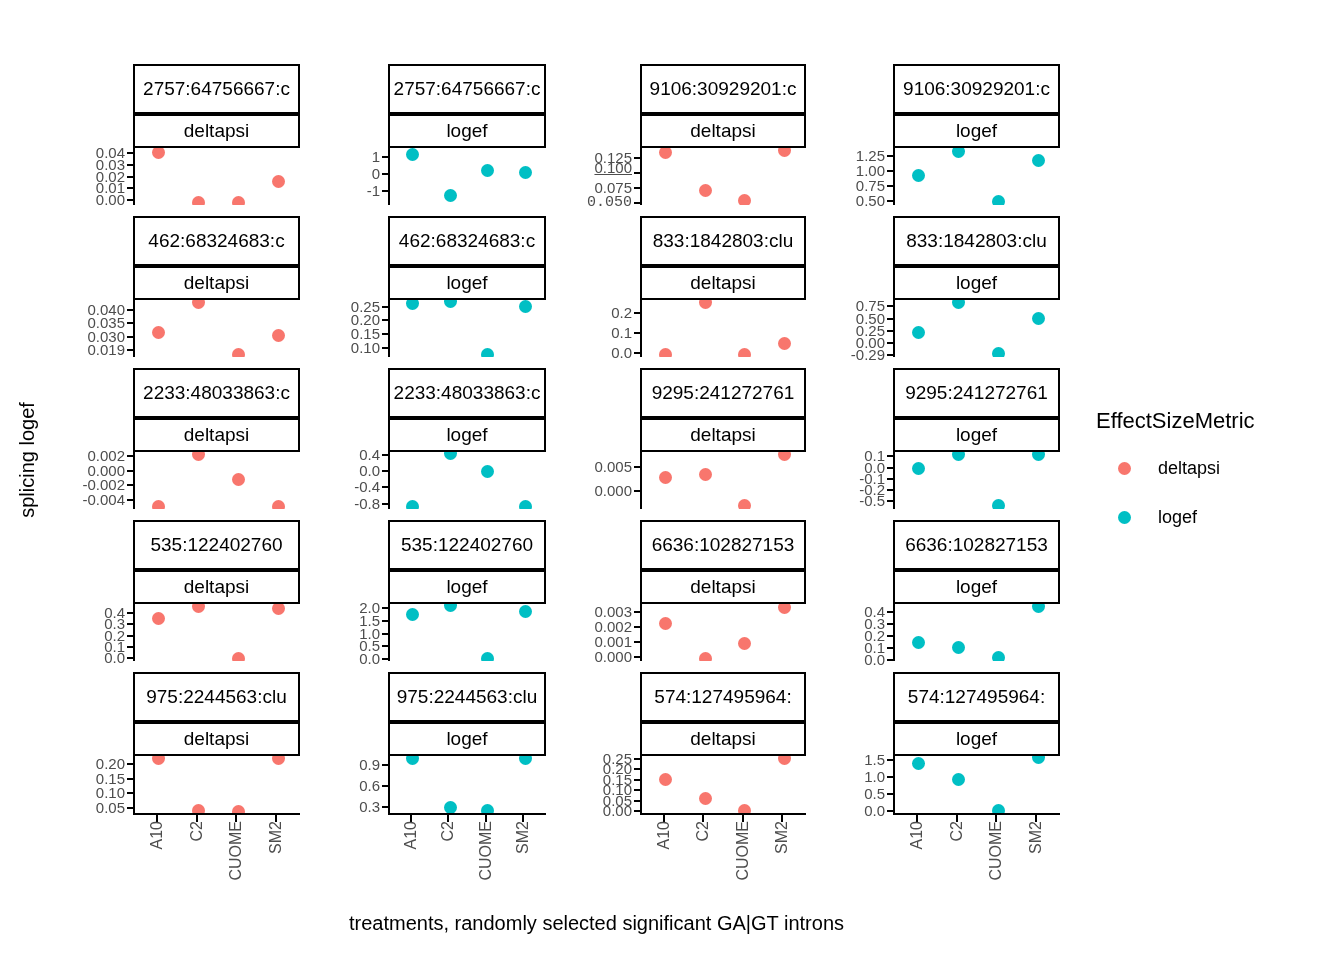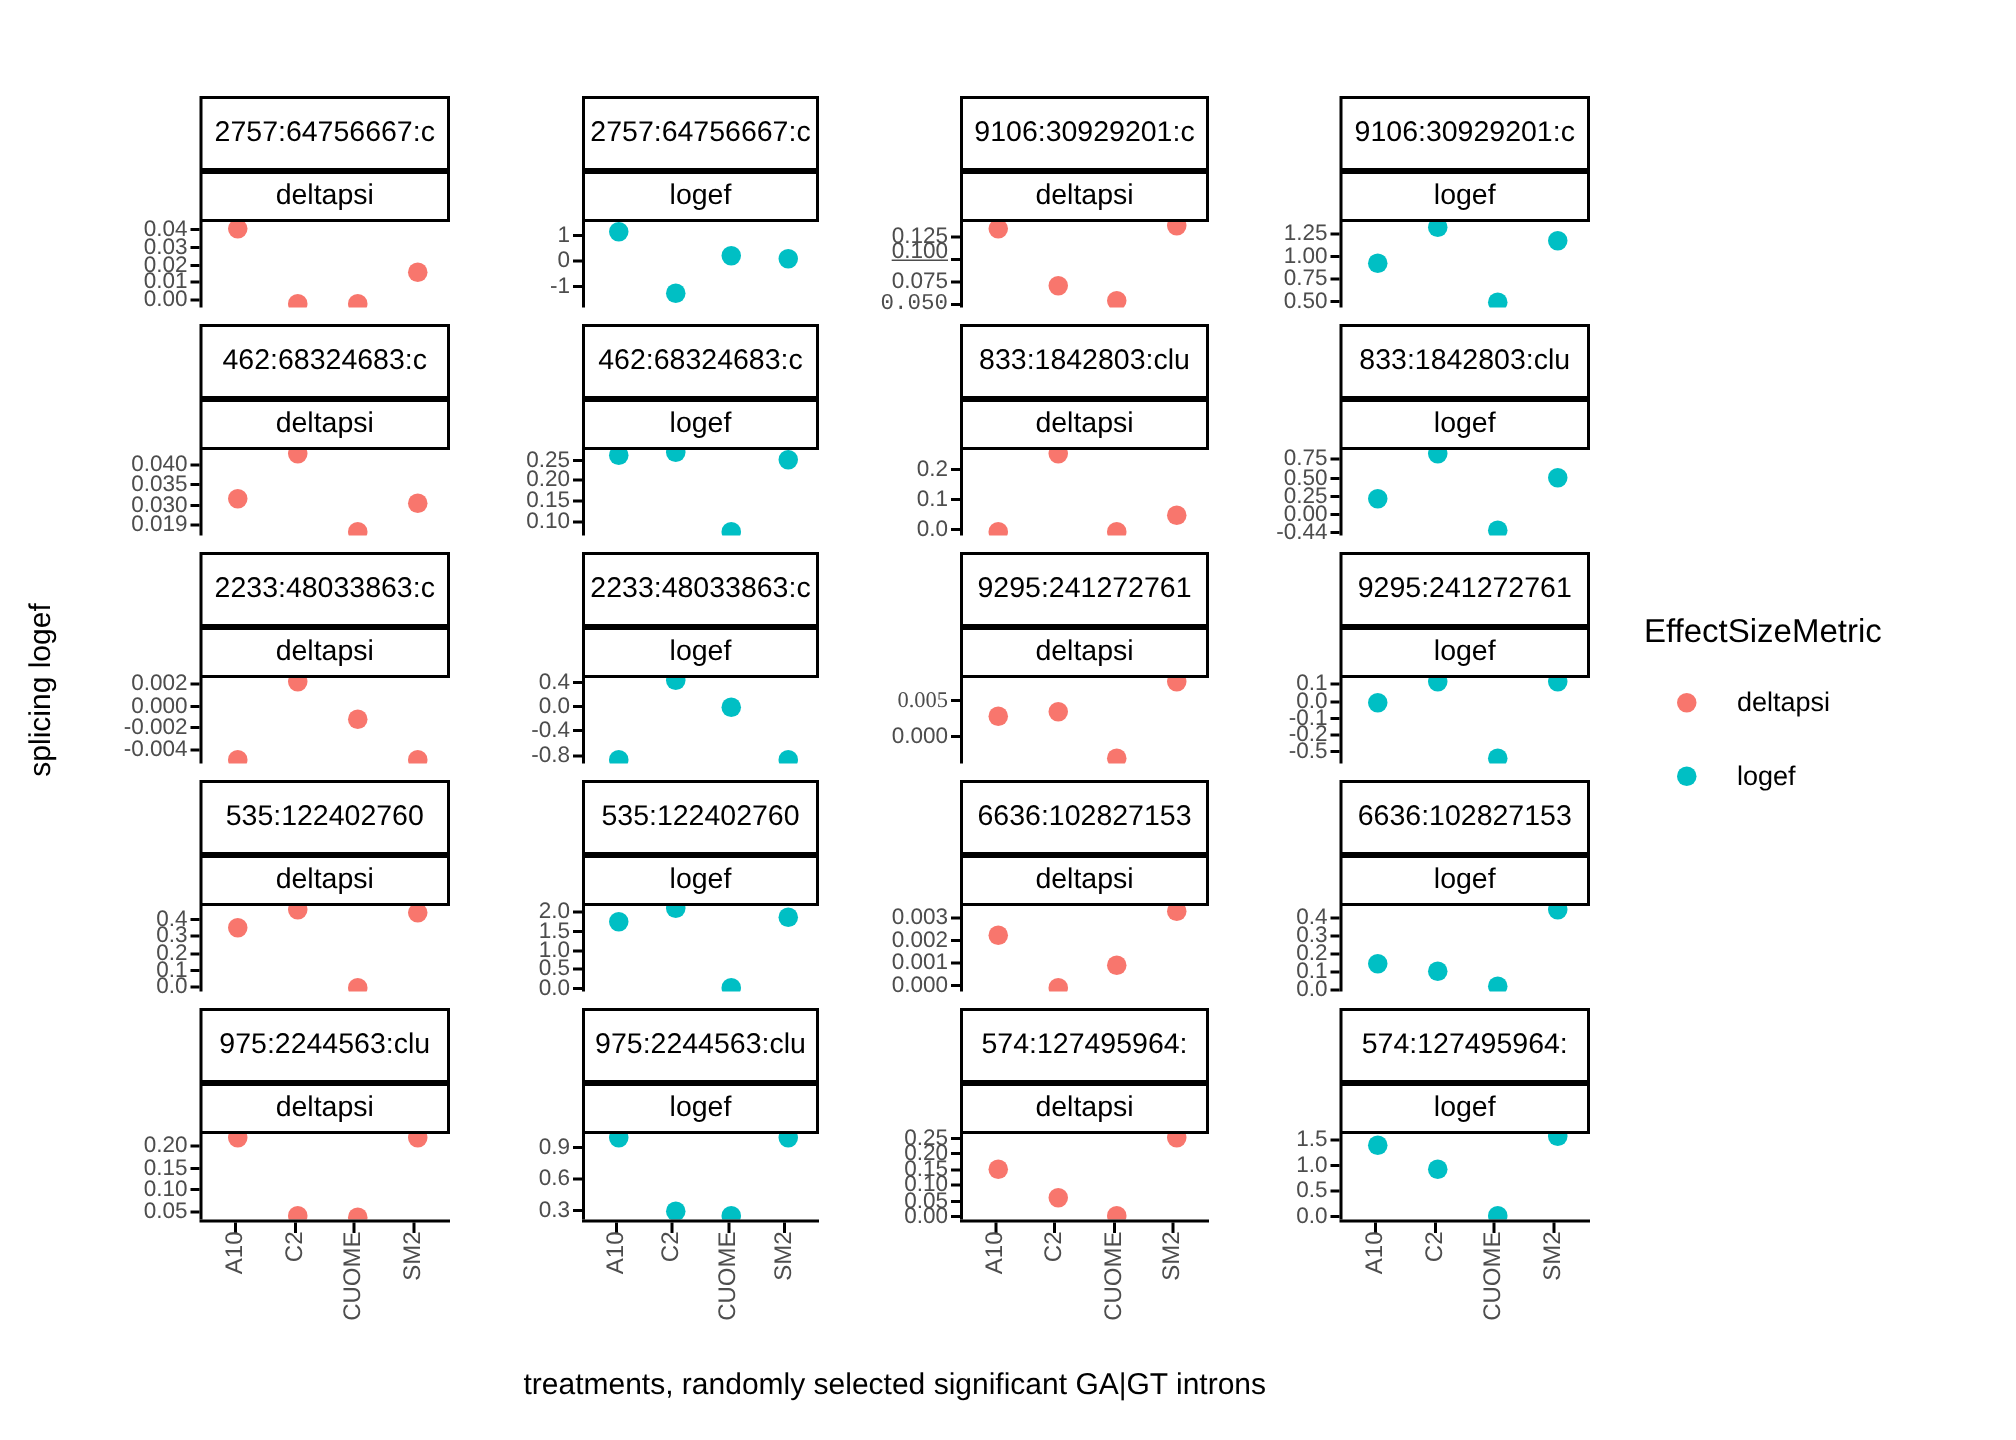--- a/index.html
+++ b/index.html
@@ -171,21 +171,21 @@
           <div class="pt" style="left: 136.619px; top: 12.0128px; background: rgb(0, 191, 196);"></div>
         </div>
         <div class="ylab" style="left: 0px; top: 81.3333px;">0.75</div>
         <div class="ytick" style="left: 66px; top: 89.3333px;"></div>
         <div class="ylab" style="left: 0px; top: 93.5128px;">0.50</div>
         <div class="ytick" style="left: 66px; top: 101.513px;"></div>
         <div class="ylab" style="left: 0px; top: 105.692px;">0.25</div>
         <div class="ytick" style="left: 66px; top: 113.692px;"></div>
         <div class="ylab" style="left: 0px; top: 117.872px;">0.00</div>
         <div class="ytick" style="left: 66px; top: 125.872px;"></div>
-        <div class="ylab" style="left: 0px; top: 130.051px;">-0.44</div>
+        <div class="ylab" style="left: 0px; top: 130.051px;">-0.29</div>
         <div class="ytick" style="left: 66px; top: 138.051px;"></div>
       </div>
       <div class="facet" style="left: 61px; top: 368px; width: 239px; height: 141px;">
         <div class="strip" style="left: 72px; top: 0px; width: 167px; height: 50px;">2233:48033863:c</div>
         <div class="strip" style="left: 72px; top: 50px; width: 167px; height: 34px;">deltapsi</div>
         <div class="panel" style="left: 72px; top: 84px; width: 167px; height: 57px;">
           <div class="pt" style="left: 17.381px; top: 48.2792px; background: rgb(248, 118, 109);"></div>
           <div class="pt" style="left: 57.127px; top: -4.27922px; background: rgb(248, 118, 109);"></div>
           <div class="pt" style="left: 96.873px; top: 20.8896px; background: rgb(248, 118, 109);"></div>
           <div class="pt" style="left: 136.619px; top: 48.2792px; background: rgb(248, 118, 109);"></div>
@@ -219,21 +219,21 @@
       </div>
       <div class="facet" style="left: 568px; top: 368px; width: 238px; height: 141px;">
         <div class="strip" style="left: 72px; top: 0px; width: 166px; height: 50px;">9295:241272761</div>
         <div class="strip" style="left: 72px; top: 50px; width: 166px; height: 34px;">deltapsi</div>
         <div class="panel" style="left: 72px; top: 84px; width: 166px; height: 57px;">
           <div class="pt" style="left: 17.238px; top: 18.675px; background: rgb(248, 118, 109);"></div>
           <div class="pt" style="left: 56.746px; top: 15.825px; background: rgb(248, 118, 109);"></div>
           <div class="pt" style="left: 96.254px; top: 47.175px; background: rgb(248, 118, 109);"></div>
           <div class="pt" style="left: 135.762px; top: -3.65px; background: rgb(248, 118, 109);"></div>
         </div>
-        <div class="ylab" style="left: 0px; top: 90.2px; font-family: Liberation Serif, serif;">0.005</div>
+        <div class="ylab" style="left: 0px; top: 90.2px;">0.005</div>
         <div class="ytick" style="left: 66px; top: 98.2px;"></div>
         <div class="ylab" style="left: 0px; top: 113.95px;">0.000</div>
         <div class="ytick" style="left: 66px; top: 121.95px;"></div>
       </div>
       <div class="facet" style="left: 821px; top: 368px; width: 239px; height: 141px;">
         <div class="strip" style="left: 72px; top: 0px; width: 167px; height: 50px;">9295:241272761</div>
         <div class="strip" style="left: 72px; top: 50px; width: 167px; height: 34px;">logef</div>
         <div class="panel" style="left: 72px; top: 84px; width: 167px; height: 57px;">
           <div class="pt" style="left: 17.381px; top: 10.2647px; background: rgb(0, 191, 196);"></div>
           <div class="pt" style="left: 57.127px; top: -4.26471px; background: rgb(0, 191, 196);"></div>

